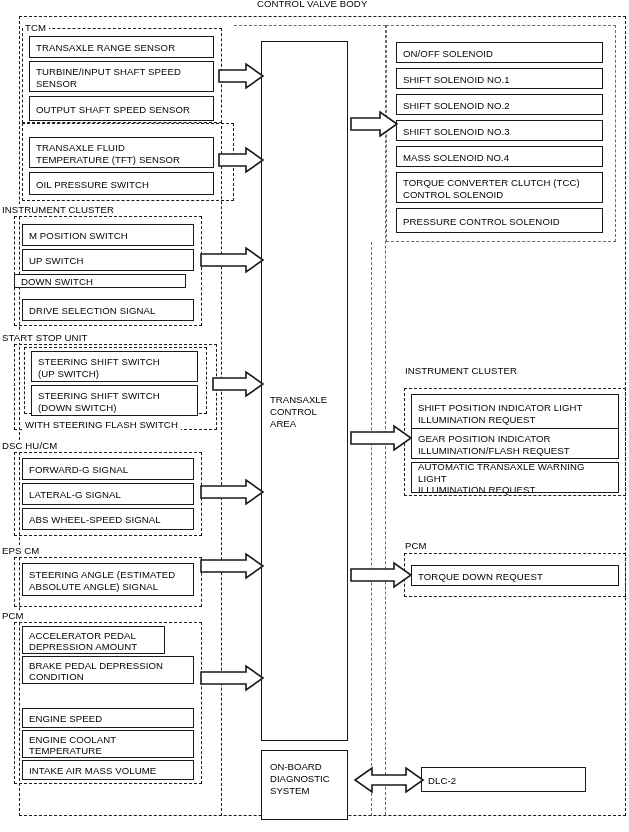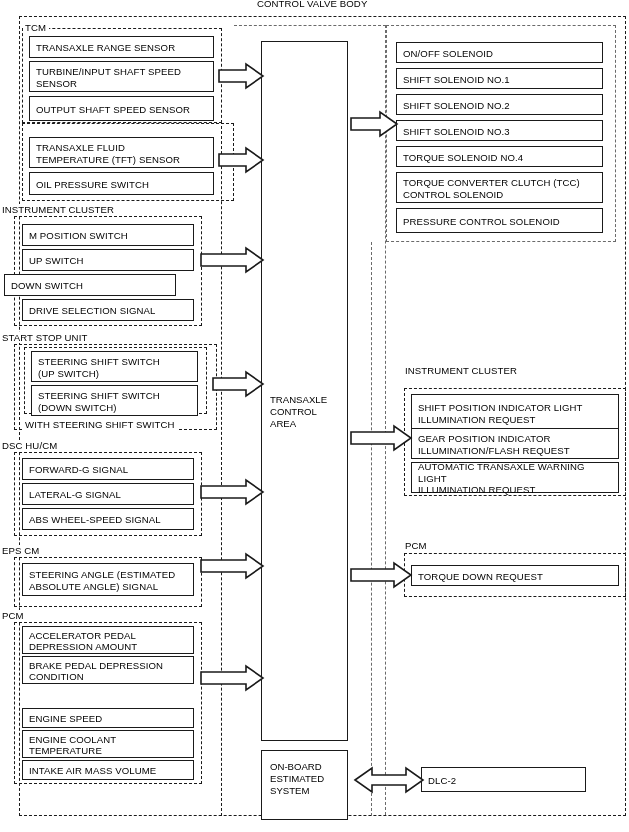--- a/index.html
+++ b/index.html
@@ -63,21 +63,21 @@
 
   <div class="dash" style="left:22px;top:123px;width:212px;height:78px;"></div>
 
   <div class="dash" style="left:14px;top:216px;width:188px;height:110px;"></div>
   <div class="cap" style="left:0px;top:204px;">INSTRUMENT CLUSTER</div>
 
   <div class="dash" style="left:14px;top:344px;width:203px;height:86px;"></div>
   <div class="cap" style="left:0px;top:332px;">START STOP UNIT</div>
 
   <div class="dash" style="left:24px;top:347px;width:183px;height:67px;"></div>
-  <div class="cap" style="left:23px;top:419px;">WITH STEERING SHIFT SWITCH</div>
+  <div class="cap" style="left:23px;top:419px;">WITH STEERING FLASH SWITCH</div>
 
   <div class="dash" style="left:14px;top:452px;width:188px;height:84px;"></div>
   <div class="cap" style="left:0px;top:440px;">DSC HU/CM</div>
 
   <div class="dash" style="left:14px;top:557px;width:188px;height:50px;"></div>
   <div class="cap" style="left:0px;top:545px;">EPS CM</div>
 
   <div class="dash" style="left:14px;top:622px;width:188px;height:162px;"></div>
   <div class="cap" style="left:0px;top:610px;">PCM</div>
 
@@ -90,64 +90,64 @@
   <div class="dash grey" style="left:371px;top:242px;width:15px;height:574px;border-top:none;border-bottom:none;border-right:none;"></div>
 
   <div class="ctrl" style="left:261px;top:41px;width:87px;height:700px;padding-left:28px;">
     <div class="t" style="top:352px;">TRANSAXLE
 CONTROL
 AREA</div>
   </div>
 
   <div class="ctrl" style="left:261px;top:750px;width:87px;height:70px;">
     <div class="t" style="top:10px;">ON-BOARD
-ESTIMATED
+DIAGNOSTIC
 SYSTEM</div>
   </div>
 
   <div class="box" style="left:29px;top:36px;width:185px;height:22px;">TRANSAXLE RANGE SENSOR</div>
   <div class="box" style="left:29px;top:61px;width:185px;height:31px;">TURBINE/INPUT SHAFT SPEED
 SENSOR</div>
   <div class="box" style="left:29px;top:96px;width:185px;height:25px;">OUTPUT SHAFT SPEED SENSOR</div>
 
   <div class="box" style="left:29px;top:137px;width:185px;height:31px;">TRANSAXLE FLUID
 TEMPERATURE (TFT) SENSOR</div>
   <div class="box" style="left:29px;top:172px;width:185px;height:23px;">OIL PRESSURE SWITCH</div>
 
   <div class="box" style="left:22px;top:224px;width:172px;height:22px;text-align:center;">M POSITION SWITCH</div>
   <div class="box" style="left:22px;top:249px;width:172px;height:22px;">UP SWITCH</div>
-  <div class="box" style="left:4px;top:274px;width:172px;height:22px;">DOWN SWITCH</div>
+  <div class="box" style="left:14px;top:274px;width:172px;height:14px;">DOWN SWITCH</div>
   <div class="box" style="left:22px;top:299px;width:172px;height:22px;">DRIVE SELECTION SIGNAL</div>
 
   <div class="box" style="left:31px;top:351px;width:167px;height:31px;">STEERING SHIFT SWITCH
 (UP SWITCH)</div>
   <div class="box" style="left:31px;top:385px;width:167px;height:31px;">STEERING SHIFT SWITCH
 (DOWN SWITCH)</div>
 
   <div class="box" style="left:22px;top:458px;width:172px;height:22px;">FORWARD-G SIGNAL</div>
   <div class="box" style="left:22px;top:483px;width:172px;height:22px;">LATERAL-G SIGNAL</div>
   <div class="box" style="left:22px;top:508px;width:172px;height:22px;">ABS WHEEL-SPEED SIGNAL</div>
 
   <div class="box" style="left:22px;top:563px;width:172px;height:33px;">STEERING ANGLE (ESTIMATED
 ABSOLUTE ANGLE) SIGNAL</div>
 
-  <div class="box" style="left:22px;top:626px;width:172px;height:28px;">ACCELERATOR PEDAL
+  <div class="box" style="left:22px;top:626px;width:143px;height:28px;">ACCELERATOR PEDAL
 DEPRESSION AMOUNT</div>
   <div class="box" style="left:22px;top:656px;width:172px;height:28px;">BRAKE  PEDAL DEPRESSION
 CONDITION</div>
   <div class="box" style="left:22px;top:708px;width:172px;height:20px;">ENGINE SPEED</div>
   <div class="box" style="left:22px;top:730px;width:172px;height:28px;">ENGINE COOLANT
 TEMPERATURE</div>
   <div class="box" style="left:22px;top:760px;width:172px;height:20px;">INTAKE AIR MASS VOLUME</div>
 
   <div class="box" style="left:396px;top:42px;width:207px;height:21px;">ON/OFF SOLENOID</div>
   <div class="box" style="left:396px;top:68px;width:207px;height:21px;">SHIFT SOLENOID NO.1</div>
   <div class="box" style="left:396px;top:94px;width:207px;height:21px;">SHIFT SOLENOID NO.2</div>
   <div class="box" style="left:396px;top:120px;width:207px;height:21px;">SHIFT SOLENOID NO.3</div>
-  <div class="box" style="left:396px;top:146px;width:207px;height:21px;">TORQUE SOLENOID NO.4</div>
+  <div class="box" style="left:396px;top:146px;width:207px;height:21px;">MASS SOLENOID NO.4</div>
   <div class="box" style="left:396px;top:172px;width:207px;height:31px;">TORQUE CONVERTER CLUTCH (TCC)
 CONTROL SOLENOID</div>
   <div class="box" style="left:396px;top:208px;width:207px;height:25px;">PRESSURE CONTROL SOLENOID</div>
 
   <div class="box" style="left:411px;top:394px;width:208px;height:37px;">SHIFT POSITION INDICATOR LIGHT
 ILLUMINATION REQUEST</div>
   <div class="box" style="left:411px;top:428px;width:208px;height:31px;">GEAR POSITION INDICATOR
 ILLUMINATION/FLASH REQUEST</div>
   <div class="box" style="left:411px;top:462px;width:208px;height:31px;">AUTOMATIC TRANSAXLE WARNING LIGHT
 ILLUMINATION REQUEST</div>

